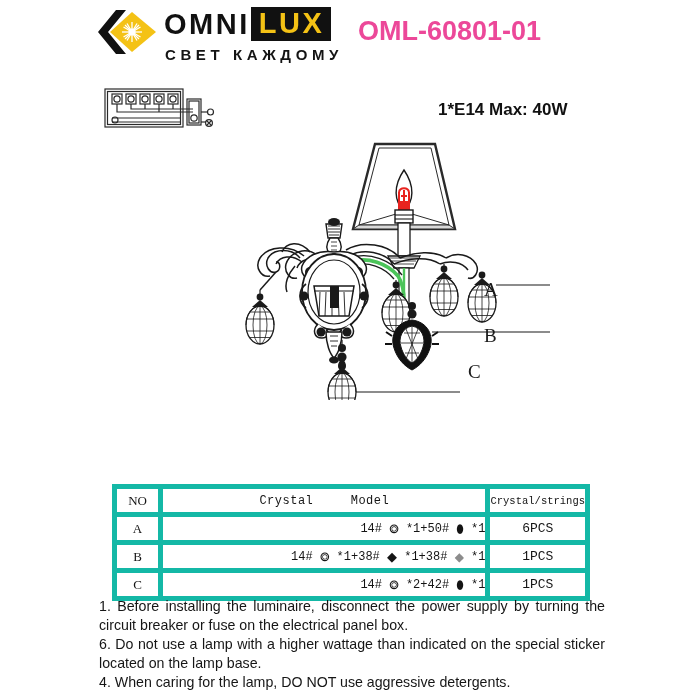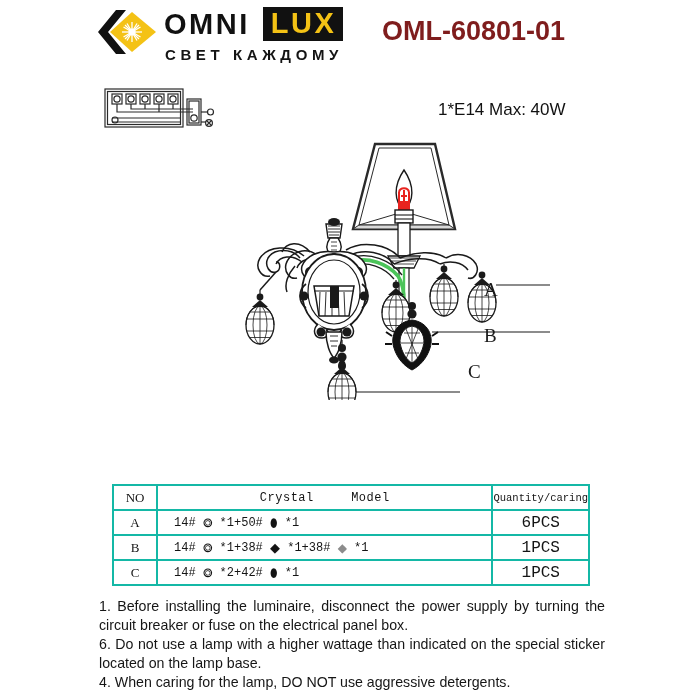--- a/index.html
+++ b/index.html
@@ -47,54 +47,53 @@
     color: #111;
     line-height: 1;
   }
   .wm-lux-box {
     background: #111;
     color: #F4C215;
     font-size: 29px;
     font-weight: bold;
     letter-spacing: 2.5px;
     padding: 2px 7px 3px 8px;
-    margin-left: 13px;
+    margin-left: 1px;
     line-height: 1;
   }
   #logo-tagline {
     position: absolute;
     left: 69px; top: 40px;
     font-size: 15px;
     font-weight: bold;
     letter-spacing: 4.6px;
     color: #141414;
     white-space: nowrap;
   }
   #product-code {
     position: absolute;
     left: 358px; top: 16px;
     font-size: 27px;
     font-weight: bold;
     letter-spacing: 0px;
-    color: #7f1d1d;
+    color: #ec4899;
     white-space: nowrap;
-    margin-left: 24px;
   }
 
   
   #wiring-diagram {
     position: absolute;
     left: 103px; top: 86px;
     width: 113px; height: 46px;
   }
   #wattage-spec {
     position: absolute;
     left: 438px; top: 100px;
     font-size: 17px;
-    font-weight: normal;
+    font-weight: bold;
     color: #111;
     white-space: nowrap;
   }
 
   
   #illustration {
     position: absolute;
     left: 150px; top: 140px;
     width: 400px; height: 260px;
   }
@@ -112,29 +111,29 @@
 
   
   #crystal-table {
     position: absolute;
     left: 112px; top: 484px;
     width: 478px;
     border-collapse: collapse;
     font-family: "Liberation Mono", monospace;
   }
   #crystal-table td, #crystal-table th {
-    border: 2px solid #14b8a6;
+    border: 5px solid #14b8a6;
     font-weight: normal;
     color: #141414;
     padding: 0;
     height: 23px;
   }
   .col-no     { width: 44px;  text-align: center; font-size: 13px; font-family: "Liberation Serif", serif; }
-  .col-model  { width: 340px; text-align: left; font-size: 12px; padding-left: 16px !important; }
-  .col-qty    { width: 94px;  text-align: center; font-size: 16px; }
+  .col-model  { width: 340px; text-align: right; font-size: 12px; padding-left: 16px !important; }
+  .col-qty    { width: 94px;  text-align: center; font-size: 13px; }
   th.col-no   { font-size: 13px; }
   th.col-model{ text-align: center; font-size: 12px; padding-left: 0 !important; letter-spacing: 0.5px; }
   th.col-qty  { font-size: 10.5px; }
   .hdr-gap { display: inline-block; width: 22px; }
   .glyph {
     font-family: "DejaVu Sans", sans-serif;
     font-size: 12px;
     vertical-align: -1px;
   }
   .glyph-bold { font-weight: bold; font-size: 13px; }
@@ -422,21 +421,21 @@
 
 <table id="crystal-table">
   <thead>
     <tr>
       <th class="col-no">NO</th>
       <th class="col-model">
         <span>Crystal</span>
         <span class="hdr-gap"></span>
         <span>Model</span>
       </th>
-      <th class="col-qty">Quantity/caring</th>
+      <th class="col-qty">Crystal/strings</th>
     </tr>
   </thead>
   <tbody id="table-body">
       <tr>
         <td class="col-no">A</td>
         <td class="col-model"><span>14# </span><span class="glyph">⭗</span><span> *1+50# </span><span class="glyph">⬮</span><span> *1</span></td>
         <td class="col-qty">6PCS</td>
       </tr>
       <tr>
         <td class="col-no">B</td>

